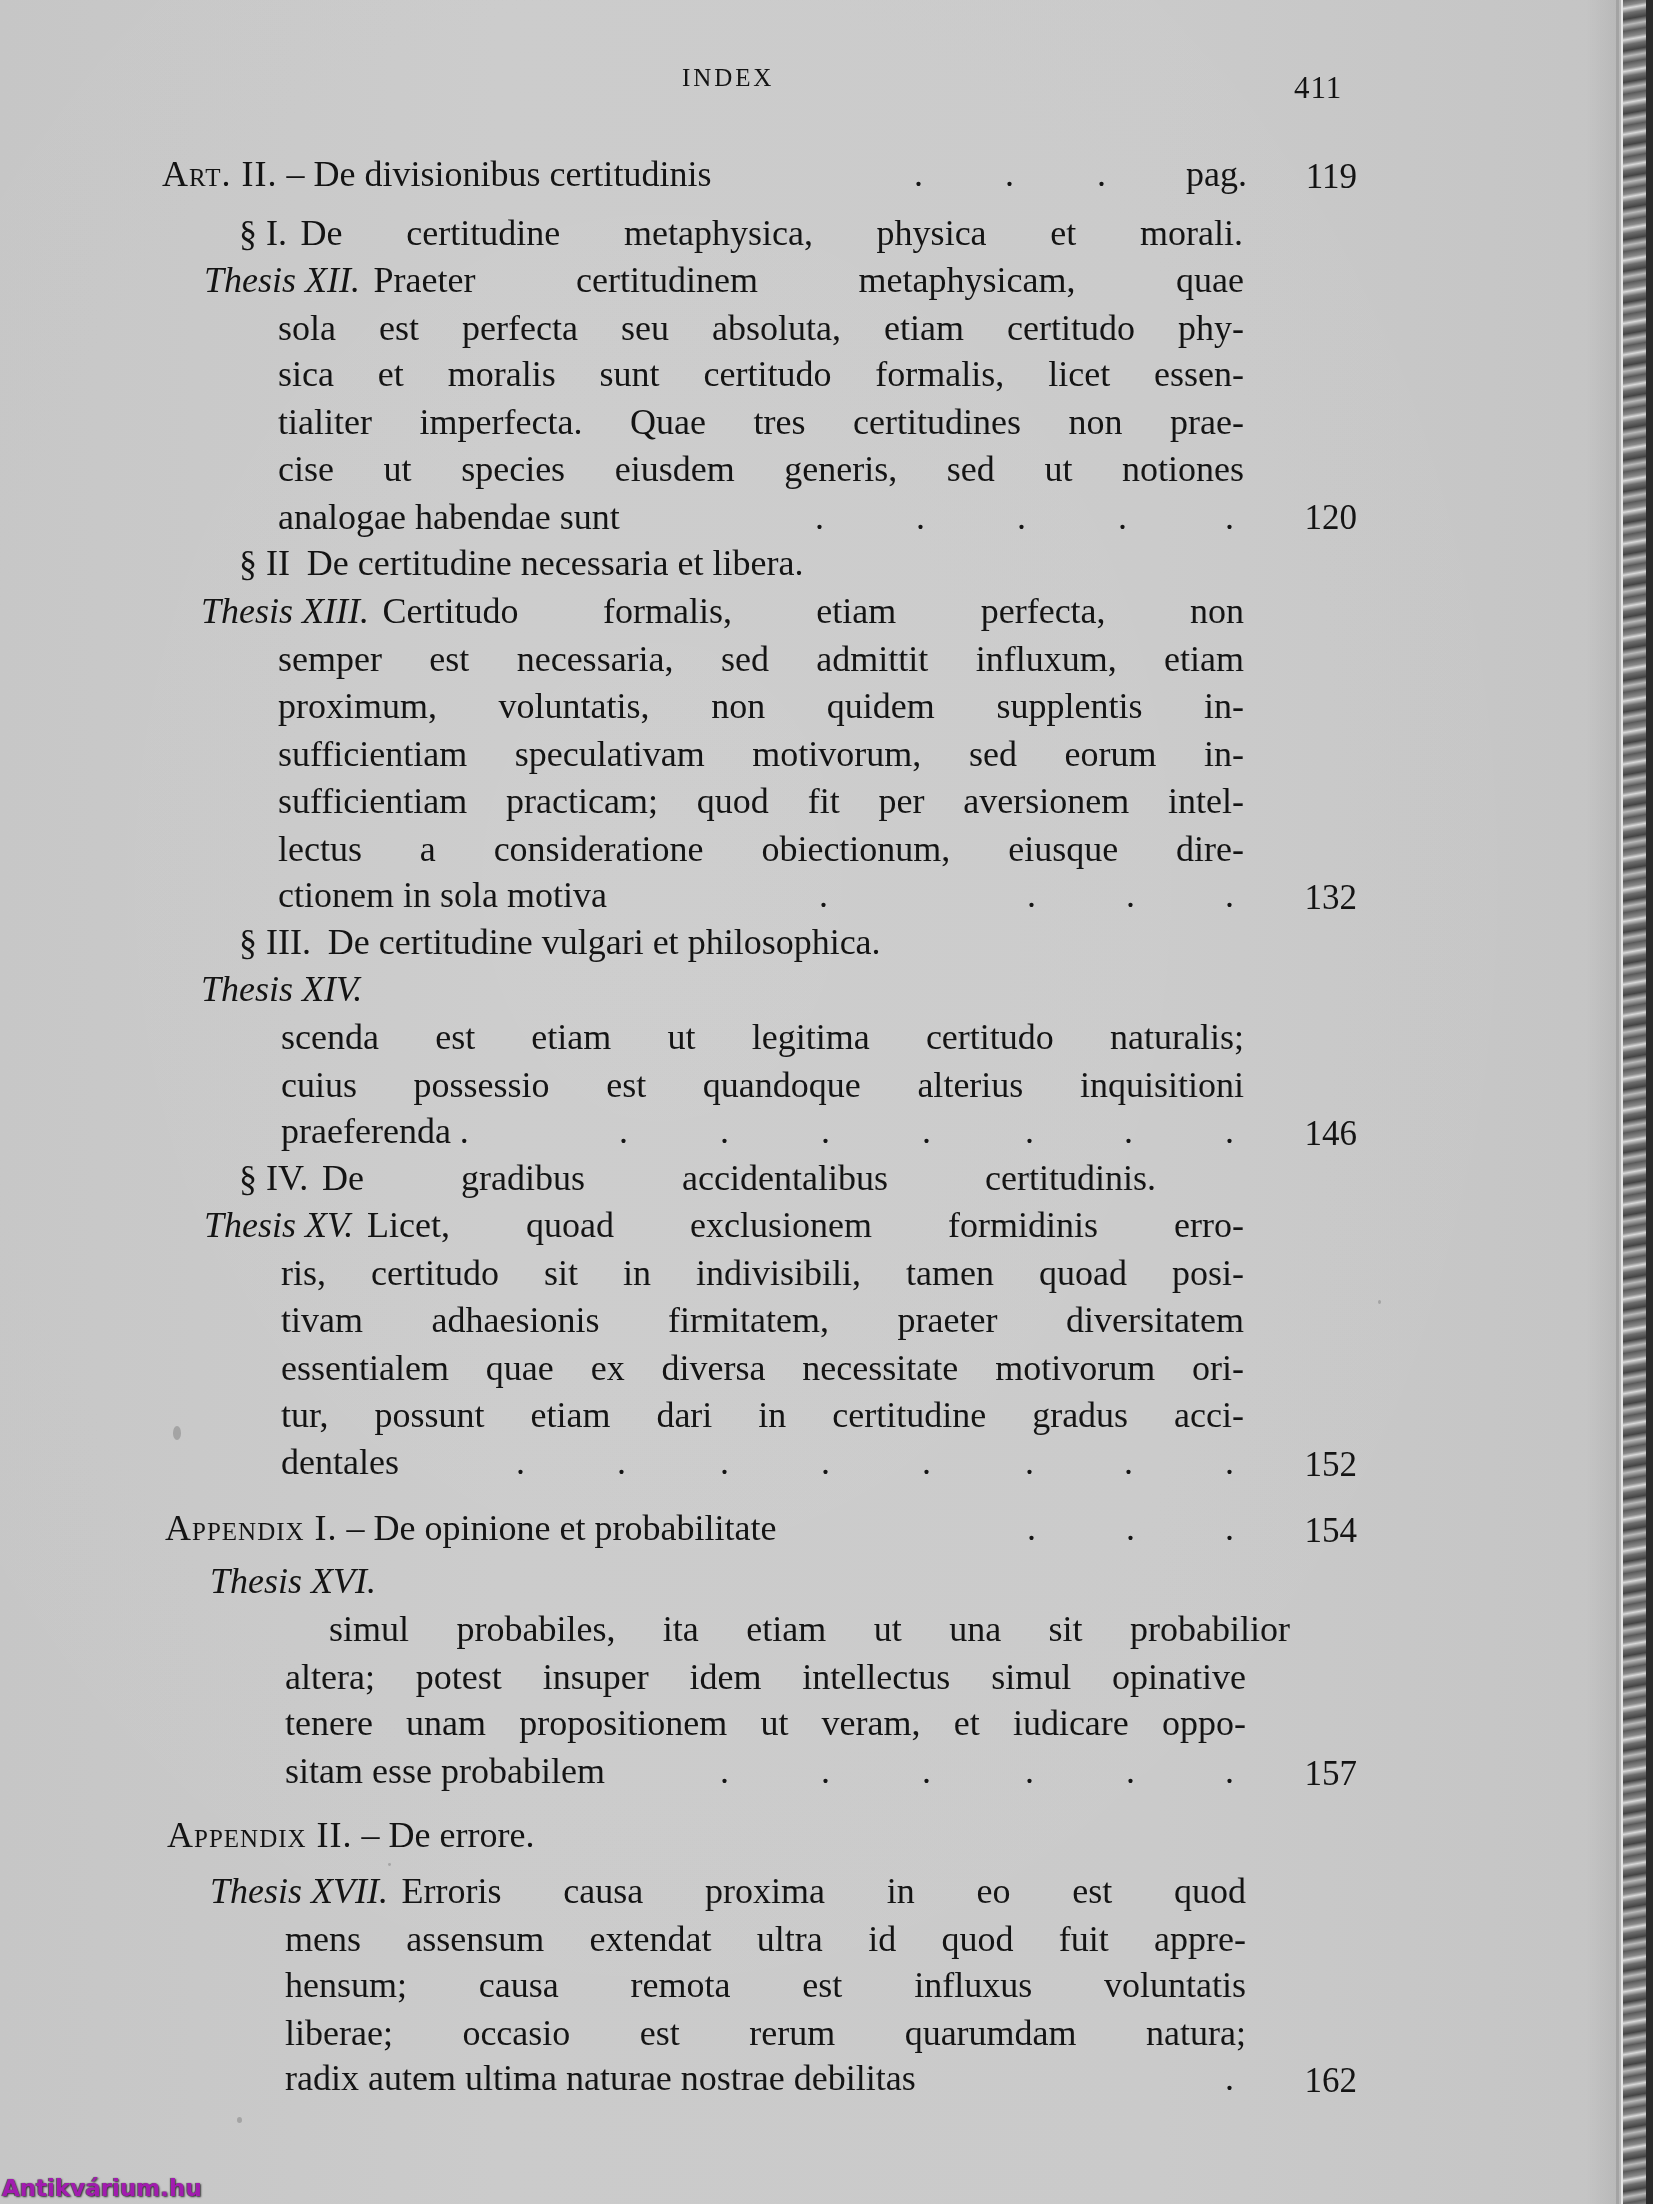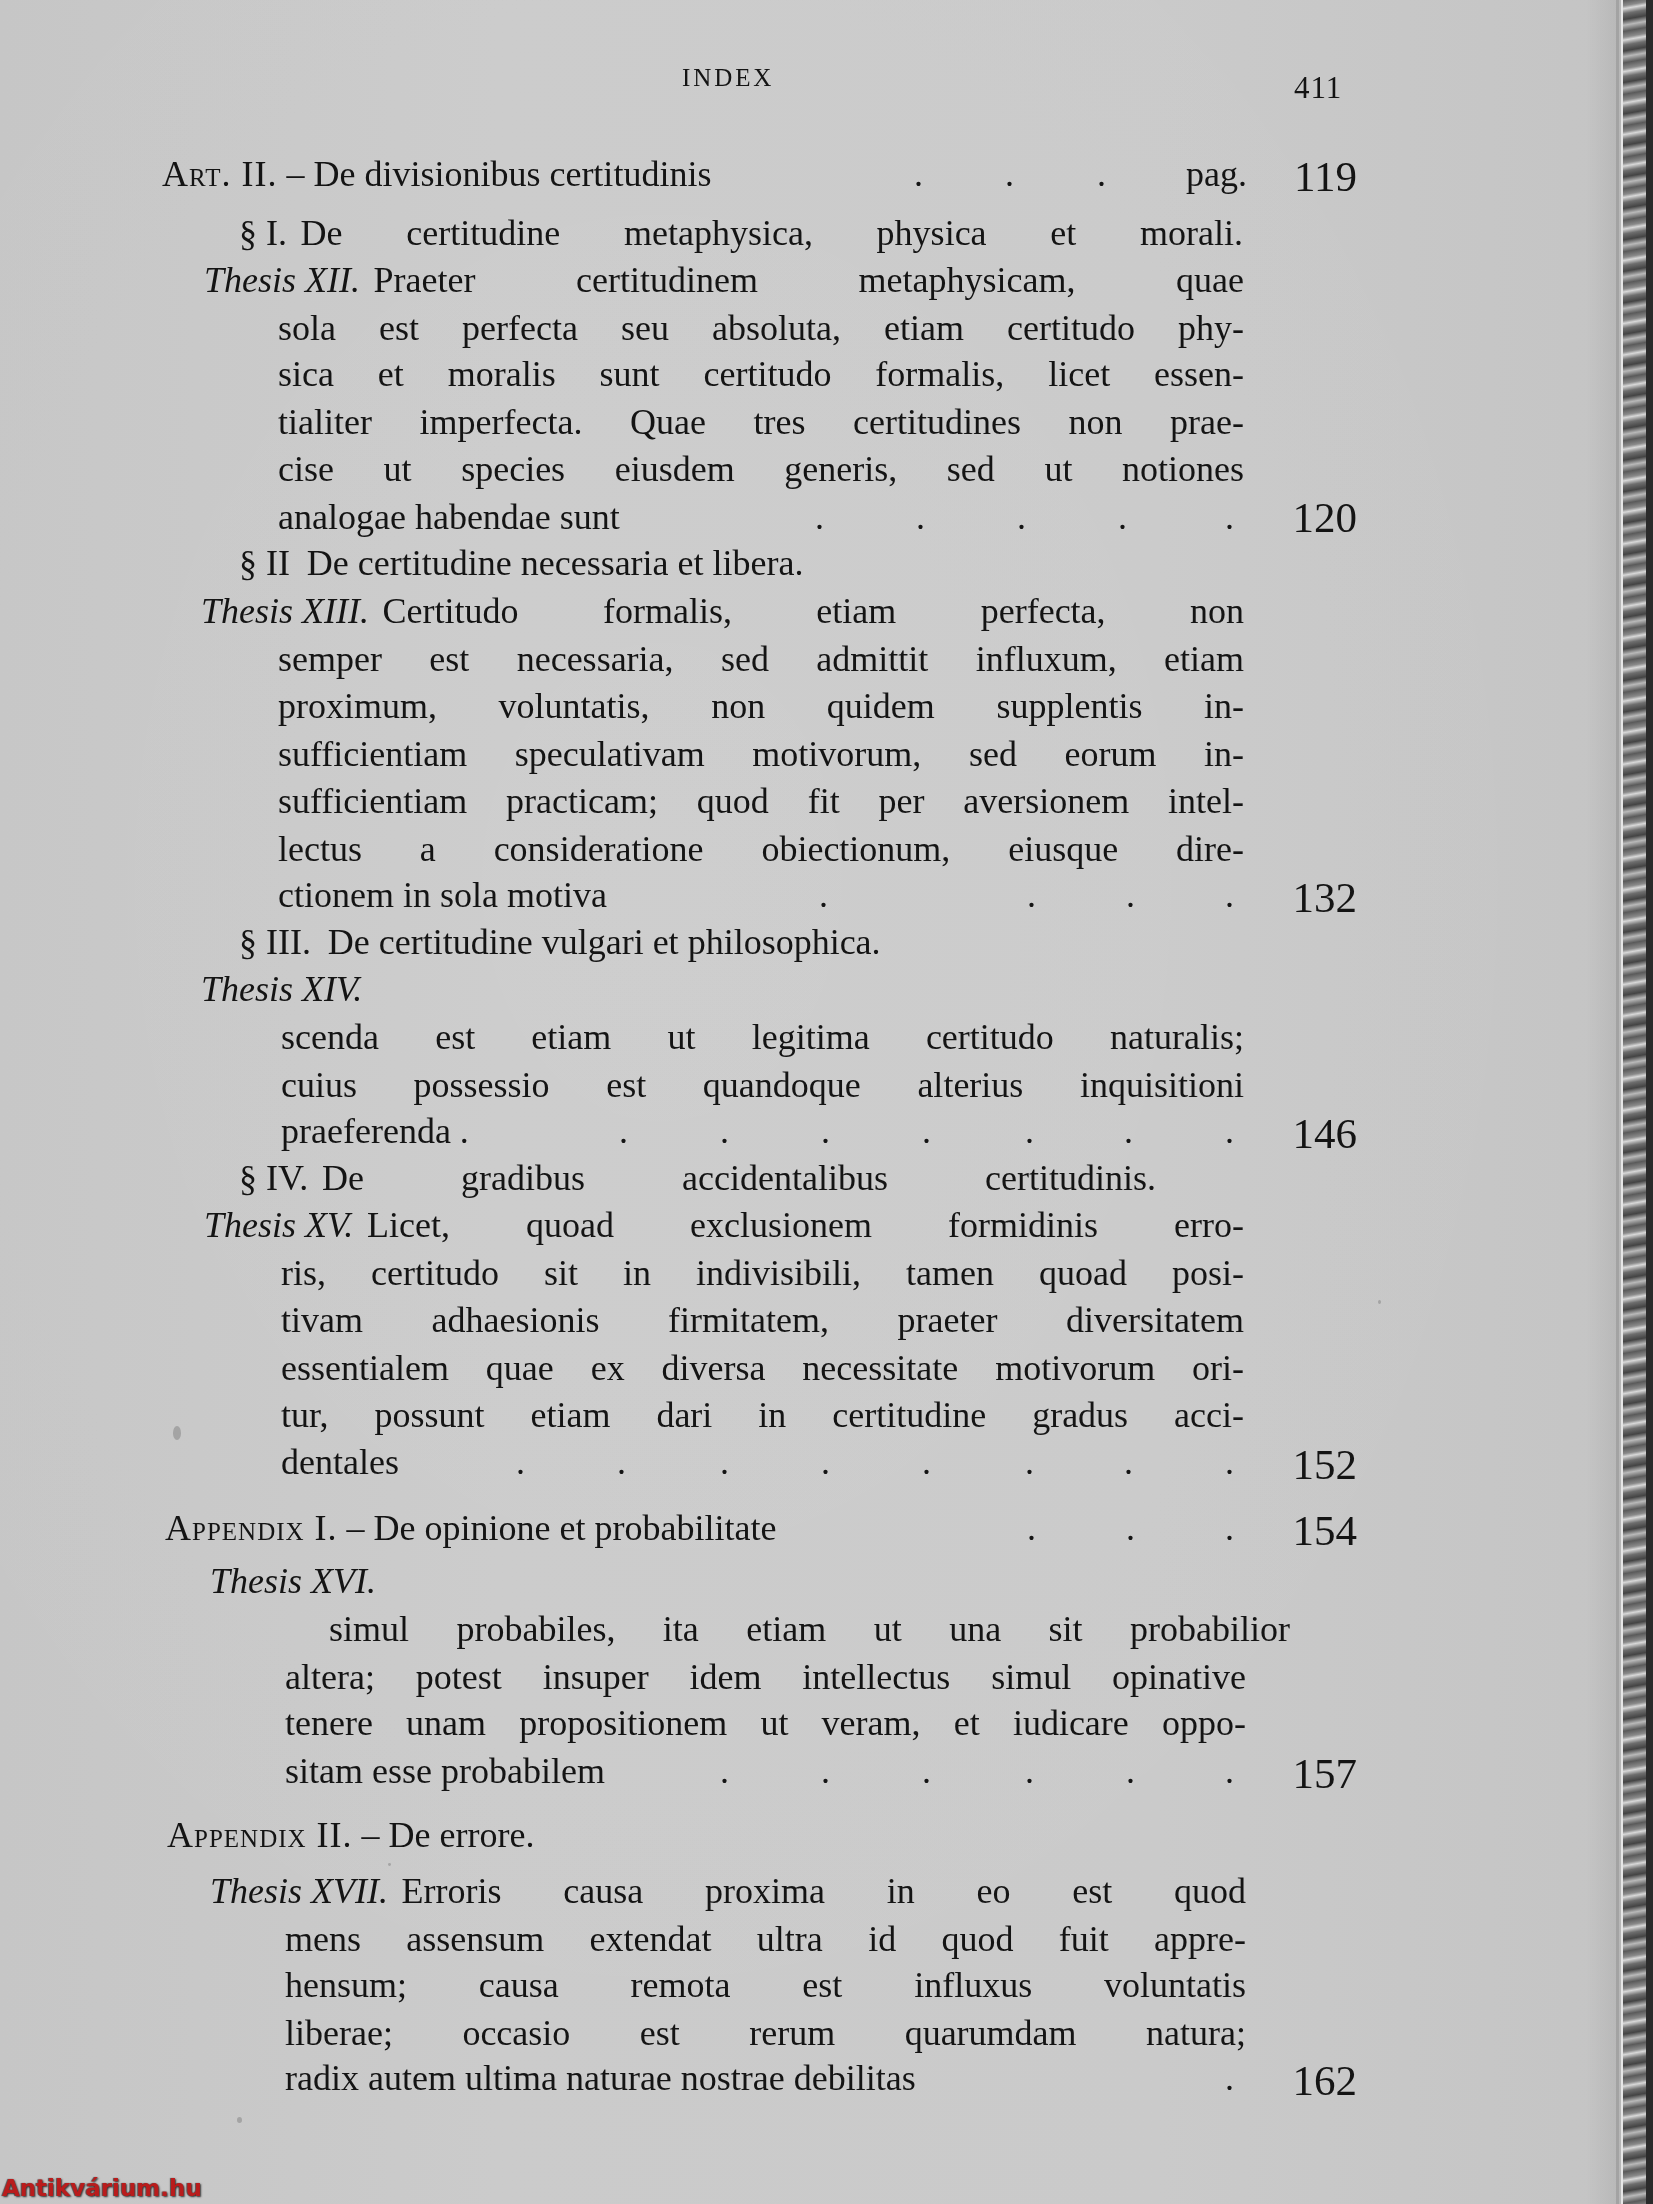--- a/index.html
+++ b/index.html
@@ -54,28 +54,28 @@
     font-size: 36px; white-space: nowrap;
   }
   .justify {
     display: flex; justify-content: space-between;
   }
   .sc { font-variant: small-caps; letter-spacing: 1px; }
   .it { font-style: italic; }
   .dots { position: absolute; top: 0; white-space: nowrap; letter-spacing: 0; }
   .dots span { position: absolute; top: 0; }
   .pnum {
-    position: absolute; font-size: 43px; height: 47px; line-height: 47px;
+    position: absolute; font-size: 35px; height: 47px; line-height: 47px;
     width: 78px; text-align: right; left: 1279px;
   }
 
   .watermark {
     position: absolute; left: 1.9px; bottom: 3.9px;
     font-family: "DejaVu Sans", sans-serif; font-weight: bold;
-    font-size: 23px; color: #b91c1c;
+    font-size: 23px; color: #a21caf;
     text-shadow: 1px 1px 1.9px #333, -1px 0 1px #555;
     letter-spacing: 0px;
   }
   .speck { position: absolute; background: #8c8c8c; border-radius: 50%; opacity: 0.6; }
 </style>
 </head>
 <body>
 
 <div class="paper"></div>
 <div class="edge-shadow"></div>

